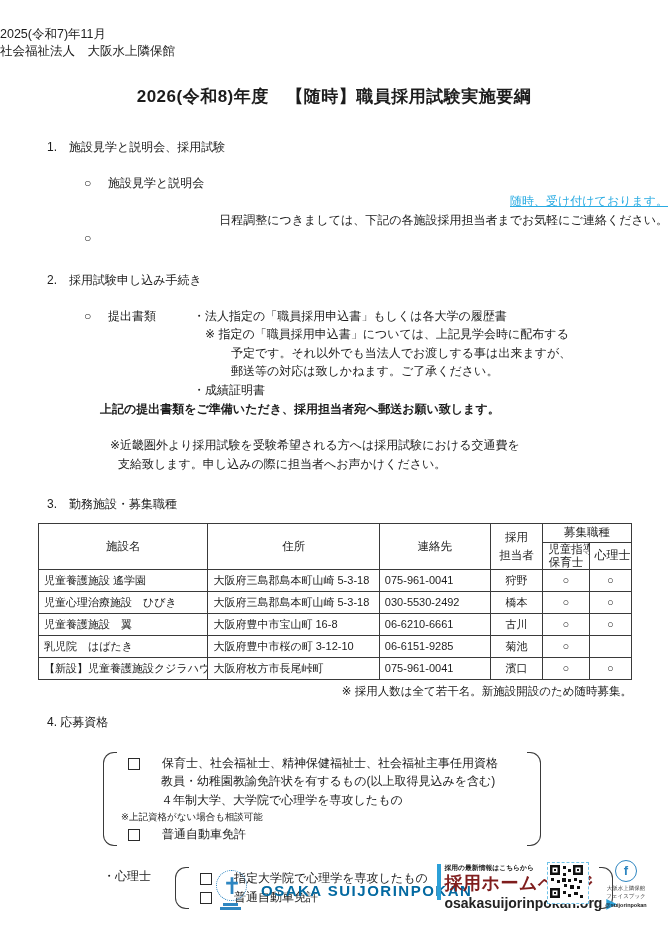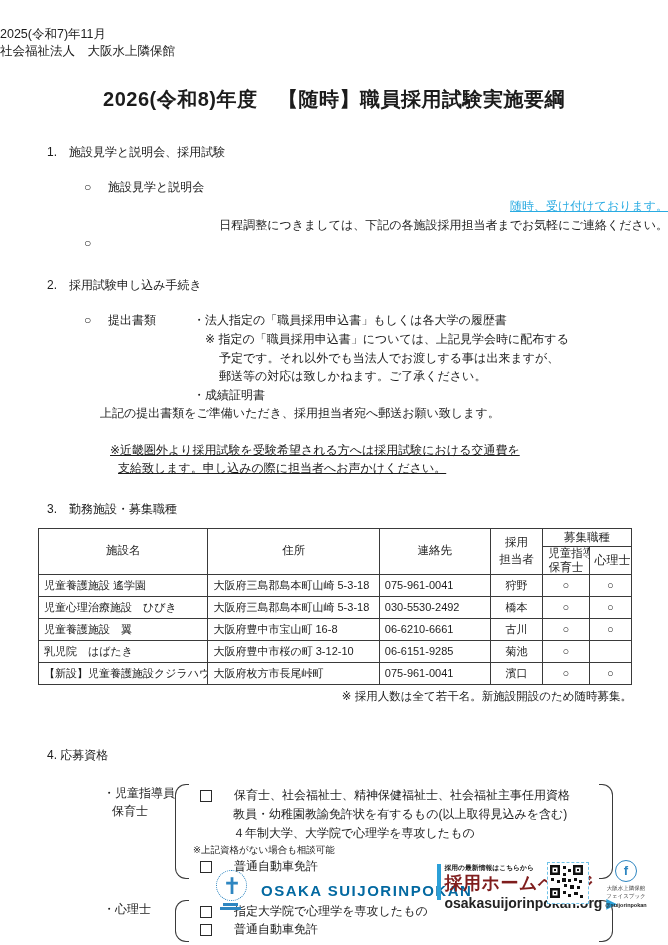--- a/index.html
+++ b/index.html
@@ -3,40 +3,40 @@
 <meta charset="utf-8">
 <style>
   html,body{margin:0;padding:0;background:#fff;}
   .page{
     position:relative; width:668px; height:945px; background:#ffffff;
     color:#1c1c1c; overflow:hidden;
     font-family:"Liberation Sans","DejaVu Sans",sans-serif;
     font-size:12px; line-height:1.55;
   }
   .hdr{ padding:26px 43px 0 0; font-size:12.5px; line-height:1.35;}
-  .title{ text-align:center; font-weight:bold; font-size:20px; margin-top:24px; letter-spacing:.5px;}
+  .title{ text-align:center; font-weight:bold; font-size:17px; margin-top:24px; letter-spacing:.5px;}
 
   .sec-heading{ margin:0 0 0 47px; }
   .s1{ margin-top:28px; }
   .s2{ margin-top:23px; }
   .s3{ margin-top:22px; }
-  .s4{ margin-top:40px; }
+  .s4{ margin-top:12px; }
 
   .bullet-row{ display:flex; margin-left:84px; margin-top:0; }
   .bullet-row .marker{ width:24px; flex:none; }
   .indent2{ margin-left:120px;text-align:right; }
   .link{ color:#29abe2; text-decoration:underline; cursor:pointer; }
 
   .docs-wrap{ display:flex; margin-left:84px; margin-top:17px;}
   .docs-label{ display:flex; width:109px; flex:none;}
   .docs-label .marker{ width:24px; flex:none;}
   .doc-note{ margin-left:12px; }
-  .doc-note-cont{ margin-left:26px; }
-  .mail-line{ margin-left:100px; margin-top:0; }
-  .travel-note{ margin-left:110px; margin-top:18px;text-decoration:underline; }
+  .doc-note-cont{ margin-left:38px; }
+  .mail-line{ margin-left:100px; margin-top:0;font-weight:bold; }
+  .travel-note{ margin-left:110px; margin-top:18px; }
   .travel-note .cont{ margin-left:8px; }
 
   table.fac{ border-collapse:collapse; margin:9px 0 0 38px; table-layout:fixed; width:594px; }
   table.fac th, table.fac td{ border:1px solid #3a3a3a; padding:0 5px; font-weight:normal; overflow:hidden; white-space:nowrap;}
   table.fac th{ text-align:center; font-size:11.5px; }
   table.fac td{ font-size:11px; height:21px; }
   .col-name{ width:168px;} .col-addr{ width:170px;} .col-tel{ width:110px;}
   .col-rec{ width:52px;} .col-p1{ width:46px;} .col-p2{ width:42px;}
   th.two-line{ line-height:1.5; font-size:11.5px;}
   th.sub{ font-size:7px; line-height:1.15; height:20px; padding:1px 2px;}
@@ -202,24 +202,20 @@
       <td class="circle">○</td>
       <td class="circle">○</td>
     </tr>
   </tbody>
     </table>
   <div class="table-note">※ 採用人数は全て若干名。新施設開設のため随時募集。</div>
 
   <div class="sec-heading s4">4. 応募資格</div>
 
   <div class="qual-group qg1">
-    <div class="qual-role">
-      <div>・児童指導員</div>
-      <div class="role2">保育士</div>
-    </div>
     <div class="bracket-box">
       <div class="br br-l"></div>
       <div class="qual-items">
         <div class="chk-row">
           <span class="chk"></span>
           <span class="chk-text">保育士、社会福祉士、精神保健福祉士、社会福祉主事任用資格</span>
         </div>
         <div class="chk-row">
           <span class="chk-sp"></span>
           <span class="chk-text">教員・幼稚園教諭免許状を有するもの(以上取得見込みを含む)</span>

